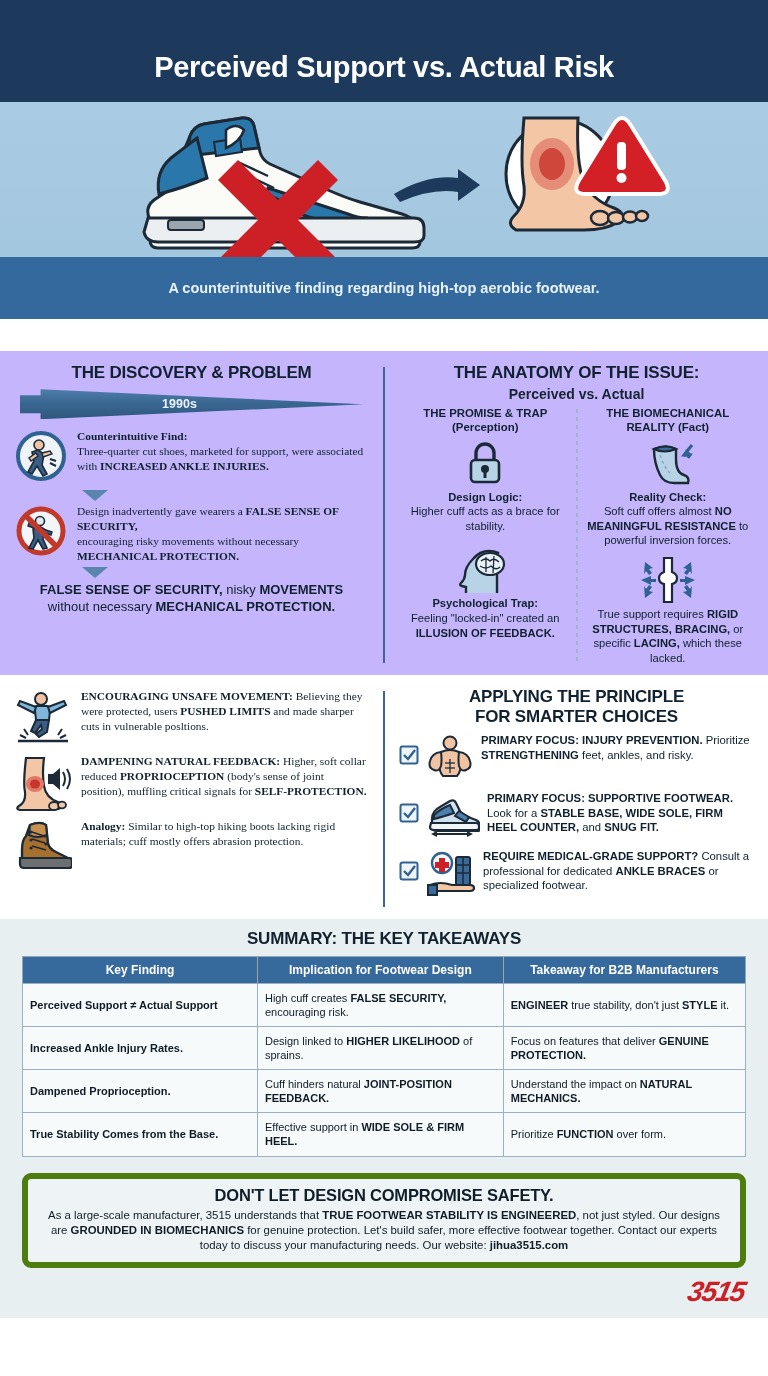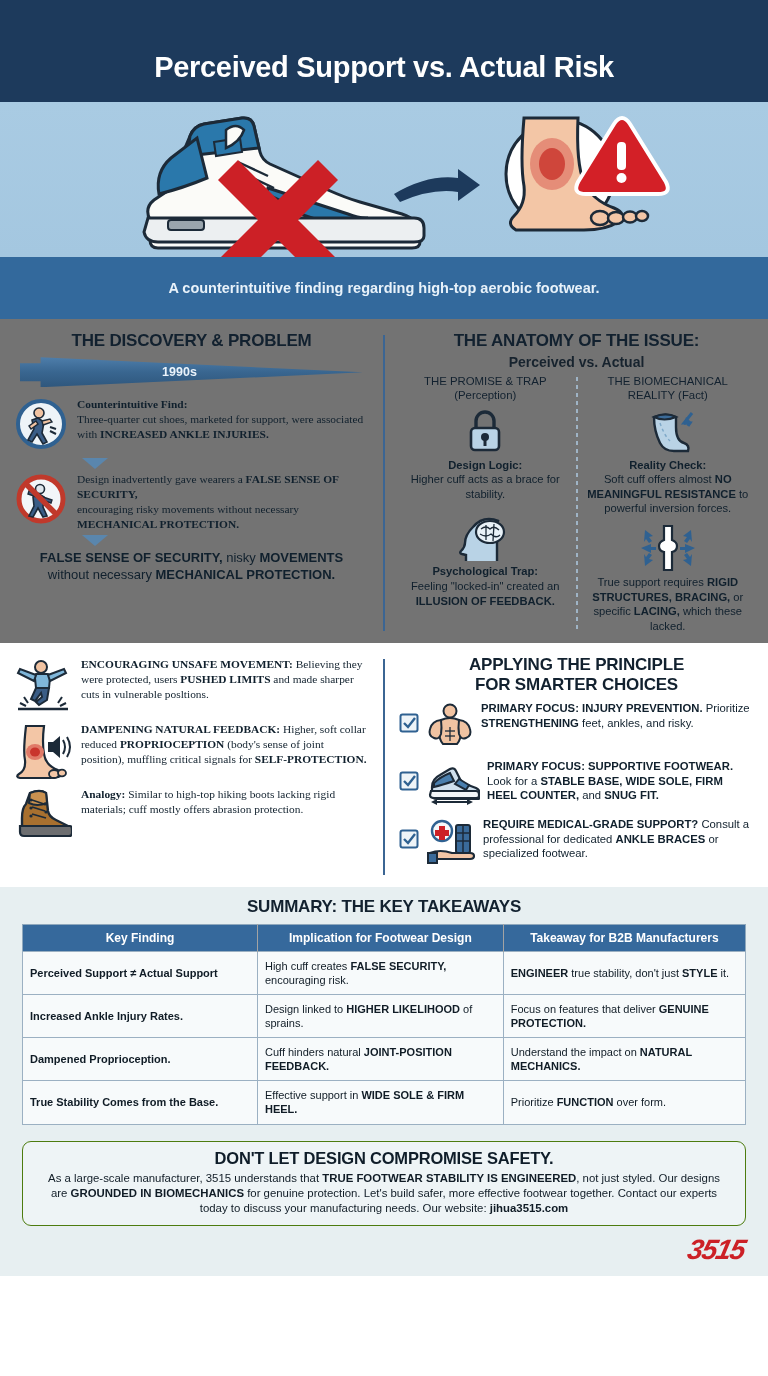--- a/index.html
+++ b/index.html
@@ -41,21 +41,21 @@
     text-align: center;
   }
   .subtitle-band span {
     color: #e8f2fa;
     font-size: 14.5px;
     font-weight: bold;
   }
 
   
   .section { position: relative; padding: 12px 0 10px; }
-  .sec-tint { background: #737373; }
+  .sec-tint { background: #c4b5fd; margin-top: 32px; }
   .sec-white { background: #ffffff; }
   .cols { display: flex; align-items: stretch; }
   .col { flex: 1 1 0; padding: 0 14px; min-width:0; }
   .vdiv {
     width: 2px;
     background: #3b6593;
     margin: 4px 0 2px;
     flex: 0 0 2px;
   }
   .sec-title {
@@ -109,21 +109,21 @@
   }
 
   
   .subcols { display:flex; }
   .subcol { flex:1 1 0; padding: 0 4px; text-align:center; }
   .subdiv {
     flex: 0 0 2px; width:2px;
     background: repeating-linear-gradient(180deg,#9fb4c6 0 4px, transparent 4px 8px);
     margin: 2px 4px 0;
   }
-  .subhead { font-size: 11.4px; font-weight:normal; color:#12212f; line-height:1.2; margin-bottom:4px; }
+  .subhead { font-size: 11.4px; font-weight:bold; color:#12212f; line-height:1.2; margin-bottom:4px; }
   .iconwrap { display:flex; justify-content:center; align-items:center; margin: 4px 0 3px; height: 48px; }
   .subtx { font-size: 11.2px; line-height:1.30; color:#10202d; }
 
   
   .crow { display:flex; align-items:flex-start; gap:7px; margin-bottom: 8px; }
   .cbox { flex:0 0 auto; margin-top: 12px; }
   .cicon { flex:0 0 auto; margin-top: 2px; }
   .ctx { font-size: 11.3px; line-height:1.30; color:#10202d; }
 
   
@@ -143,21 +143,21 @@
     font-size: 11px; line-height:1.28; color:#101c26;
     padding: 7px 7px; border: 1px solid #9bb0c2; vertical-align: middle;
     background:#f7fafb;
   }
   tbody td:first-child { font-weight:bold; width: 32.5%; }
   tbody td:nth-child(2) { width: 34%; }
 
   
   .ctawrap { background:#e7eff1; padding: 2px 22px 6px; }
   .cta {
-    border: 1px solid #4d7c0f; border-radius: 9px;
+    border: 6px solid #4d7c0f; border-radius: 9px;
     background: #eef4f6; padding: 7px 20px 9px; text-align:center;
   }
   .cta h3 { font-size: 16.5px; font-weight:bold; color:#0f1d29; letter-spacing:-0.2px; }
   .cta p { font-size: 11.4px; line-height:1.33; color:#101c26; margin-top:3px; }
   .logobar { background:#e7eff1; height: 44px; position:relative; }
   .logo3515 {
     position:absolute; right: 24px; top: 2px;
     font-size: 28px; font-weight: bold; font-style: italic;
     color: #cc2026; letter-spacing: -1.5px;
     transform: skewX(-12deg);

